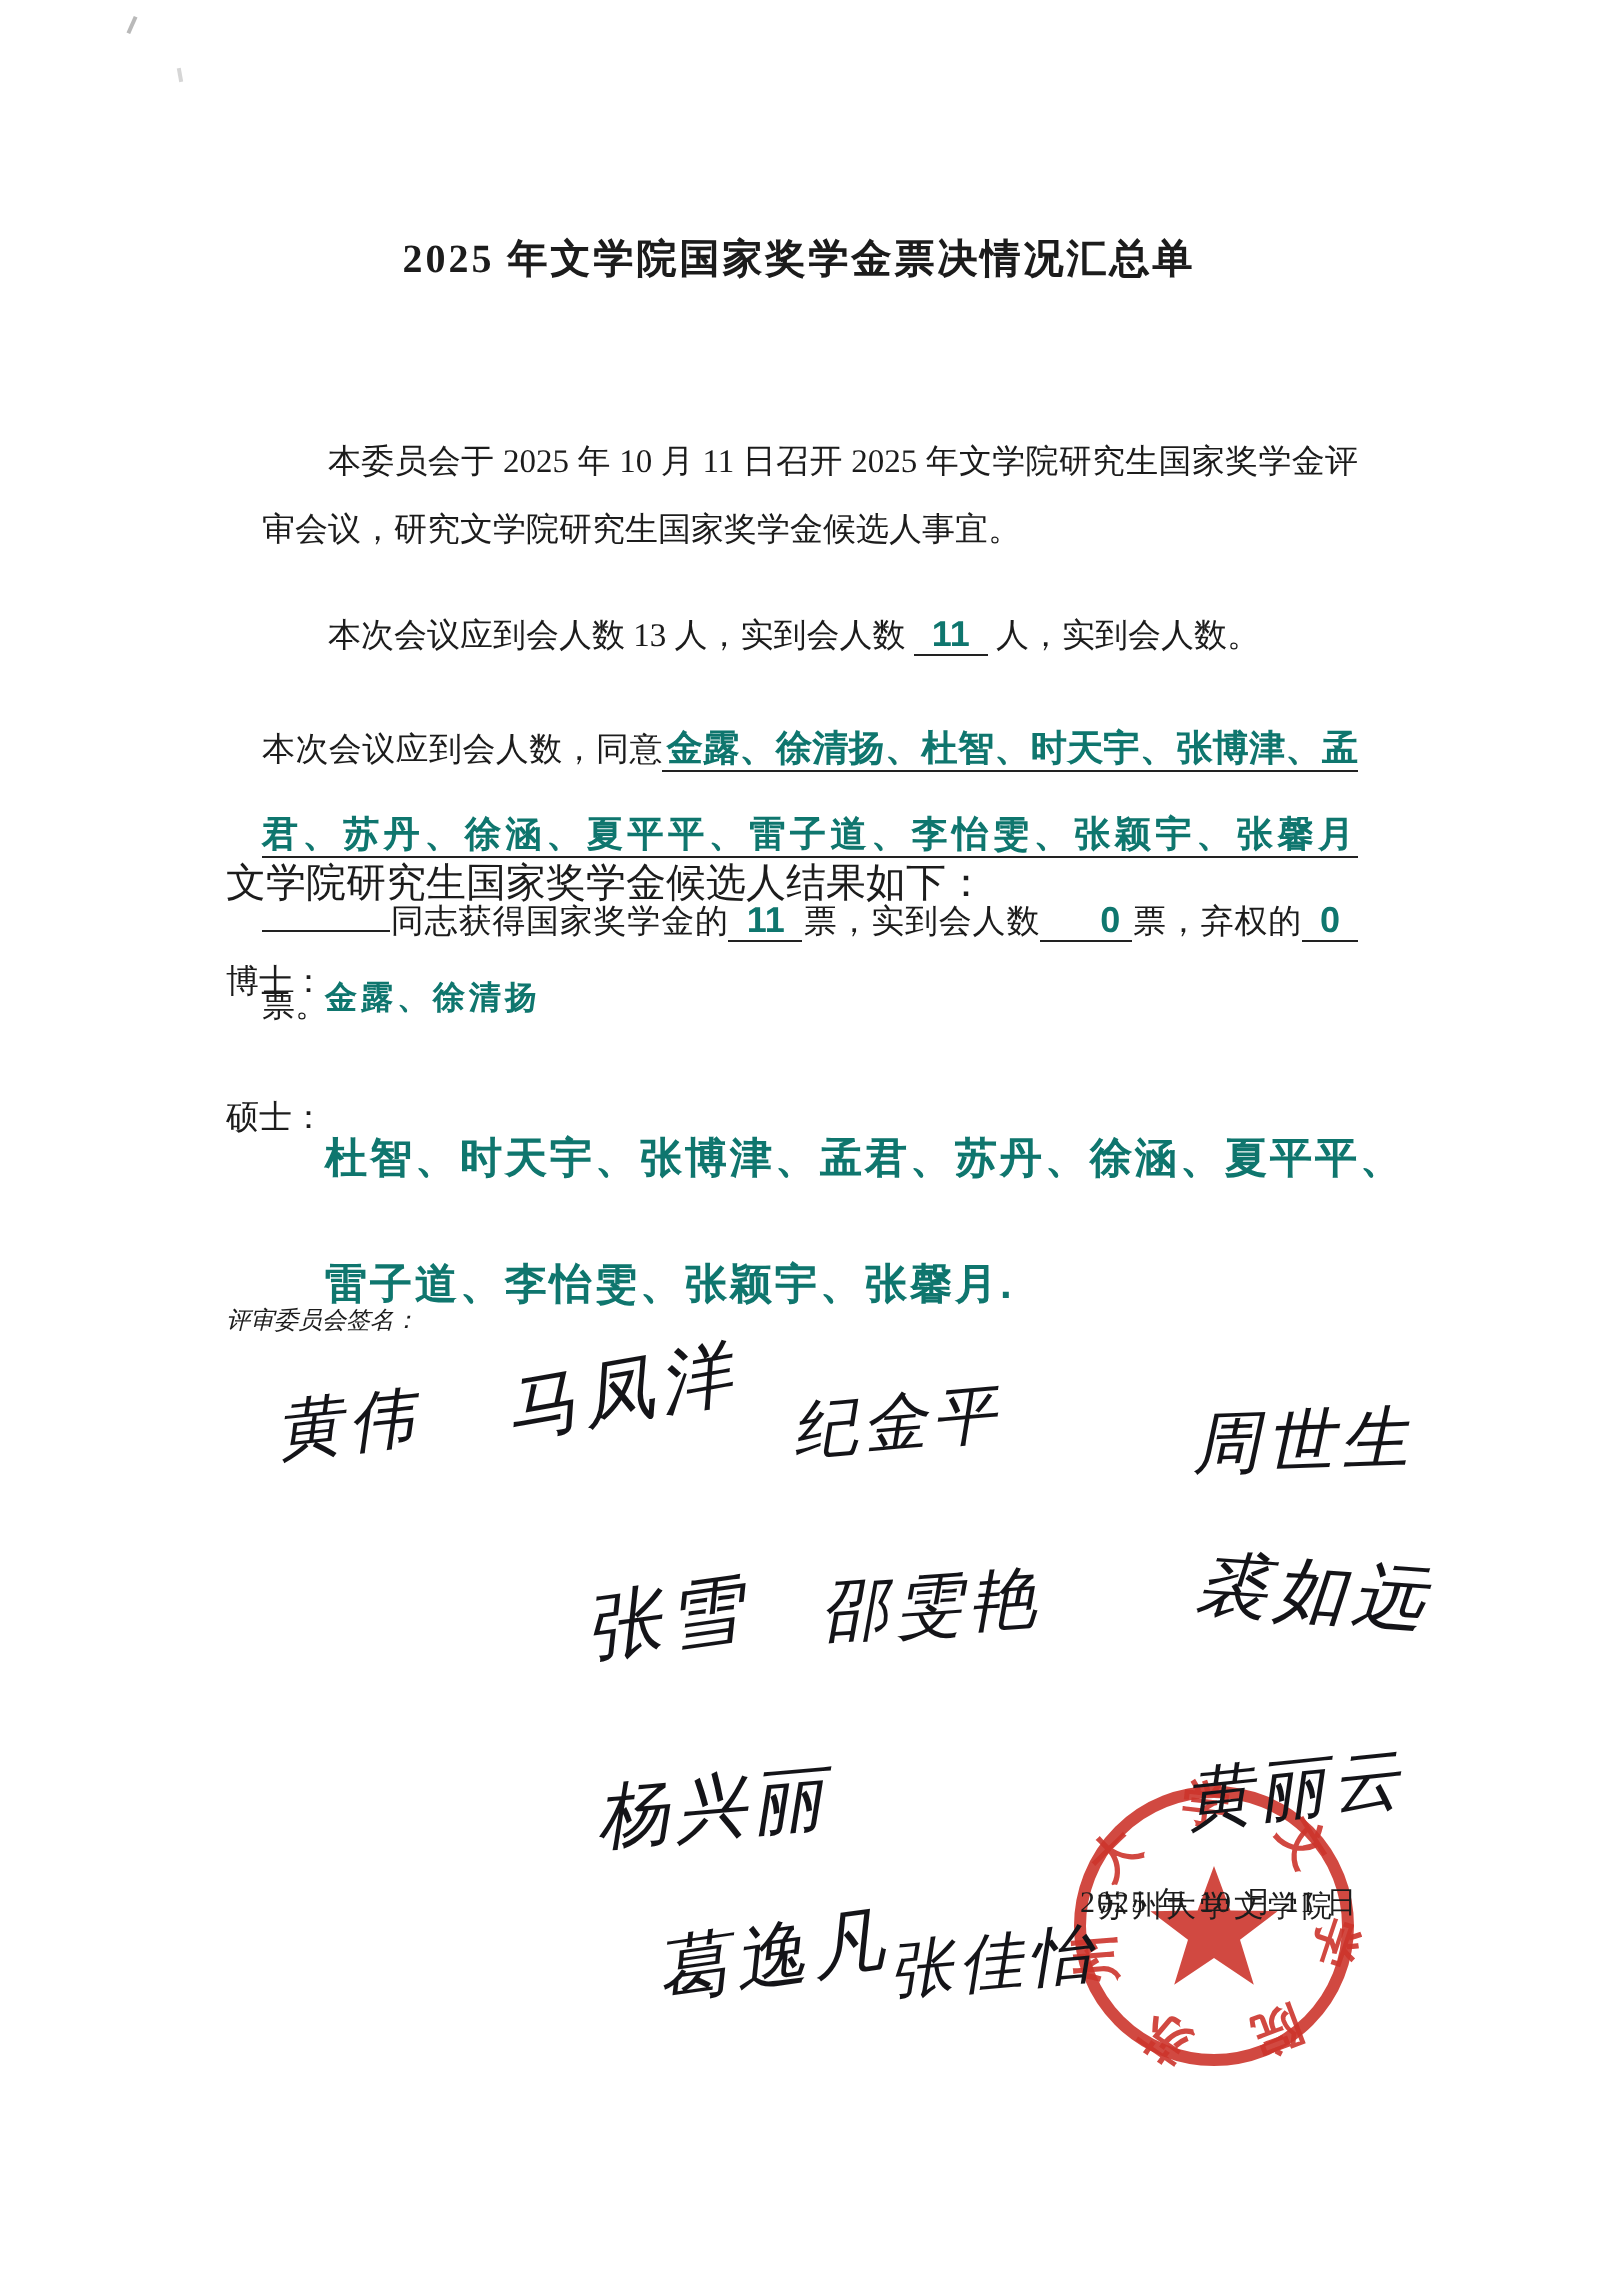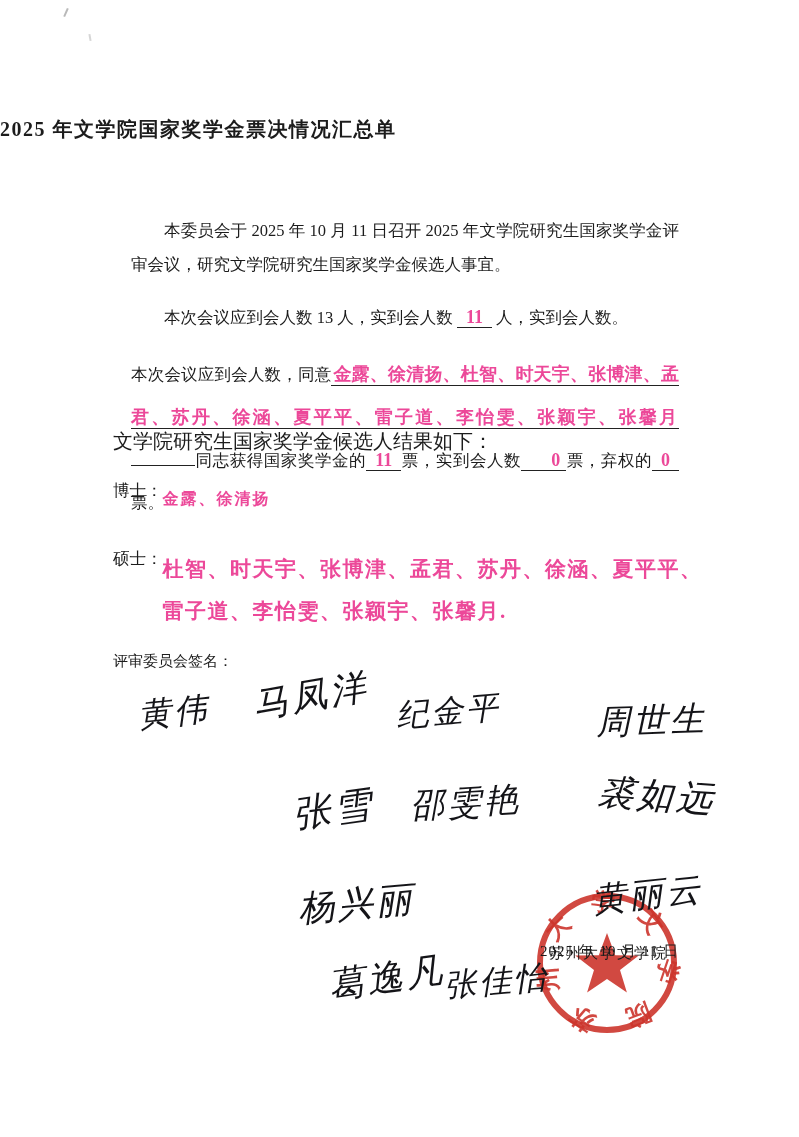--- a/index.html
+++ b/index.html
@@ -6,57 +6,57 @@
   .page{
     position:relative;width:799px;height:1137px;background:#ffffff;
     font-family:"Liberation Serif","DejaVu Serif",serif;color:#1c1c1c;
     overflow:hidden;margin:0 auto;box-shadow:0 0 4px rgba(0,0,0,.2);
   }
   .pen-mark{position:absolute;border-left:2px solid #8a8a8a;opacity:.6;}
   .pm1{left:65px;top:8px;height:9px;transform:rotate(24deg);}
   .pm2{left:89px;top:34px;height:7px;transform:rotate(-10deg);opacity:.35;}
 
   .title{
-    position:absolute;top:116px;left:0;right:0;margin:0;text-align:left;
+    position:absolute;top:116px;left:0;right:0;margin:0;text-align:center;
     font-size:20px;font-weight:bold;letter-spacing:1.5px;
   }
   .body{
     position:absolute;left:113px;top:196px;width:584px;
     font-size:16.5px;line-height:34px;text-align:justify;
   }
   .body p{margin:18px;}
   p.indent{text-indent:2em;}
   .vote-para{line-height:42px;}
 
   .hand{
-    font-family:Liberation Serif, serif;
-    font-weight:600;color:#ec4899;
+    font-family:Liberation Sans, sans-serif;
+    font-weight:600;color:#0f766e;
   }
   .hand.names{
     font-size:18px;border-bottom:1.6px solid #222;padding:0 2px 1px 2px;
   }
   .u-fill{
     display:inline-block;width:64px;height:1.1em;
     border-bottom:1.6px solid #222;vertical-align:baseline;
   }
   .hand.count{
     font-size:18px;border-bottom:1.6px solid #222;padding:0 9px 0 9px;
   }
   .hand.count.wide{padding:0 6px 0 30px;}
 
   .results-heading{position:absolute;left:113px;top:428px;font-size:20px;}
   .doctor-line{position:absolute;left:113px;top:480px;font-size:16.5px;}
   .master-line{position:absolute;left:113px;top:548px;font-size:16.5px;}
   .printed-label{vertical-align:8px;margin-top:34px;}
   .hand.big-names{font-size:16px;letter-spacing:2px;}
   .master-names{
-    display:inline-block;width:545px;font-size:21px;line-height:42px;
+    display:inline-block;width:545px;font-size:21px;line-height:63px;
     letter-spacing:1.5px;vertical-align:top;
   }
-  .committee-heading{position:absolute;left:113px;top:652px;font-size:15px;}
+  .committee-heading{position:absolute;left:113px;top:652px;font-size:12px;font-style:italic;}
 
   .sig{
     position:absolute;z-index:3;white-space:nowrap;color:#141418;
     font-family:"DejaVu Sans","Liberation Sans",sans-serif;
     font-style:italic;font-weight:500;letter-spacing:3px;
   }
   .sig-0{left:138px;top:690px;font-size:33px;transform:rotate(-6deg);}
   .sig-1{left:252px;top:672px;font-size:36px;transform:rotate(-10deg);}
   .sig-2{left:396px;top:690px;font-size:32px;transform:rotate(-5deg);}
   .sig-3{left:596px;top:698px;font-size:34px;transform:rotate(-2deg);}

